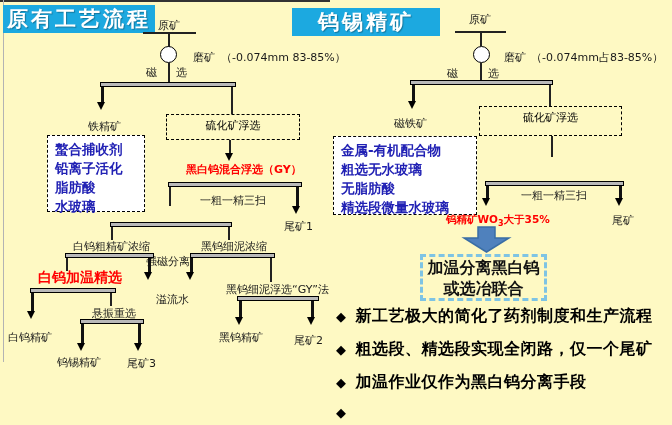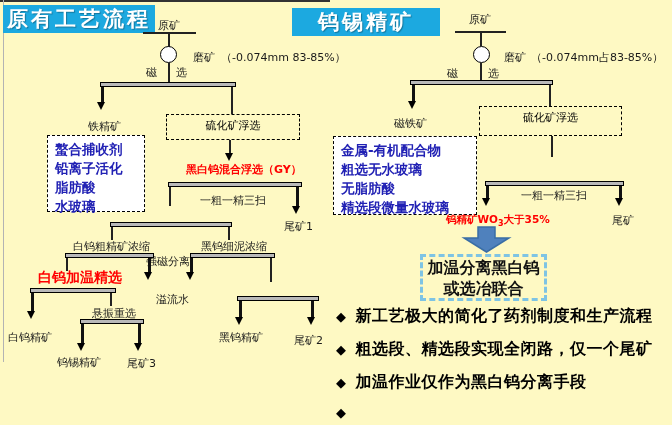--- a/index.html
+++ b/index.html
@@ -89,20 +89,21 @@
 
   <div class="vl" style="left:66px;top:258px;height:13px;"></div>
   <div class="vl thick" style="left:148px;top:258px;height:15px;"></div>
   <div class="ah" style="left:144px;top:272px;"></div>
   <div class="vl thick" style="left:190px;top:258px;height:15px;"></div>
   <div class="ah" style="left:186px;top:272px;"></div>
   <div class="vl" style="left:270px;top:258px;height:24px;"></div>
 
   <div class="lbl red" style="left:38px;top:271px;font-size:14px;">白钨加温精选</div>
   <div class="lbl" style="left:156px;top:293px;">溢流水</div>
+  <div class="lbl" style="left:226px;top:283px;">黑钨细泥浮选“GY”法</div>
 
   <div class="bar" style="left:30px;top:288px;width:84px;"></div>
   <div class="vl thick" style="left:31px;top:293px;height:19px;"></div>
   <div class="ah" style="left:27px;top:311px;"></div>
   <div class="lbl" style="left:8px;top:331px;">白钨精矿</div>
   <div class="vl" style="left:110px;top:293px;height:13px;"></div>
   <div class="lbl" style="left:92px;top:307px;">悬振重选</div>
   <div class="bar" style="left:80px;top:319px;width:62px;"></div>
   <div class="vl thick" style="left:81px;top:324px;height:20px;"></div>
   <div class="ah" style="left:77px;top:343px;"></div>

